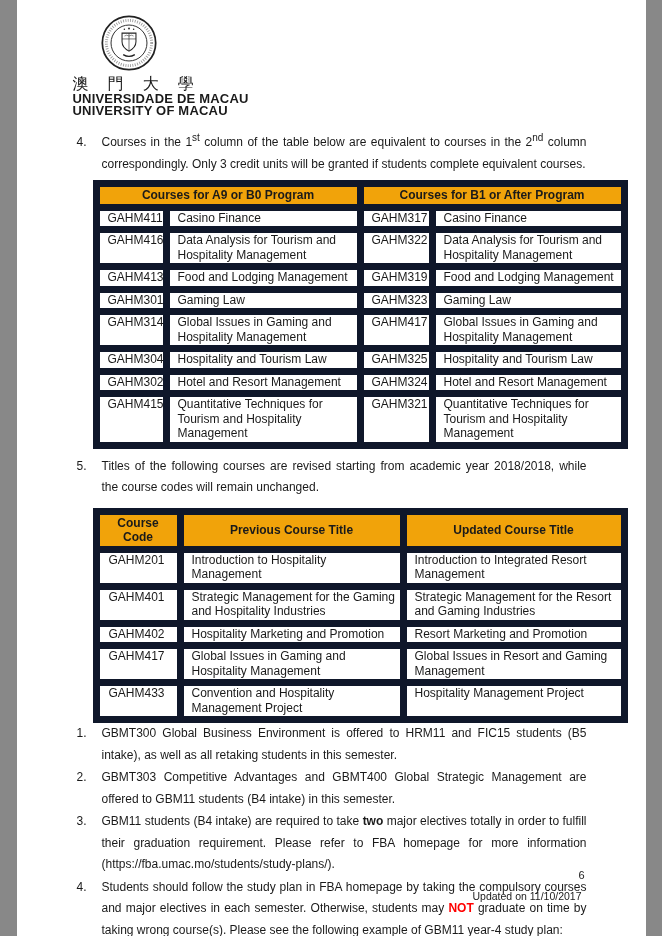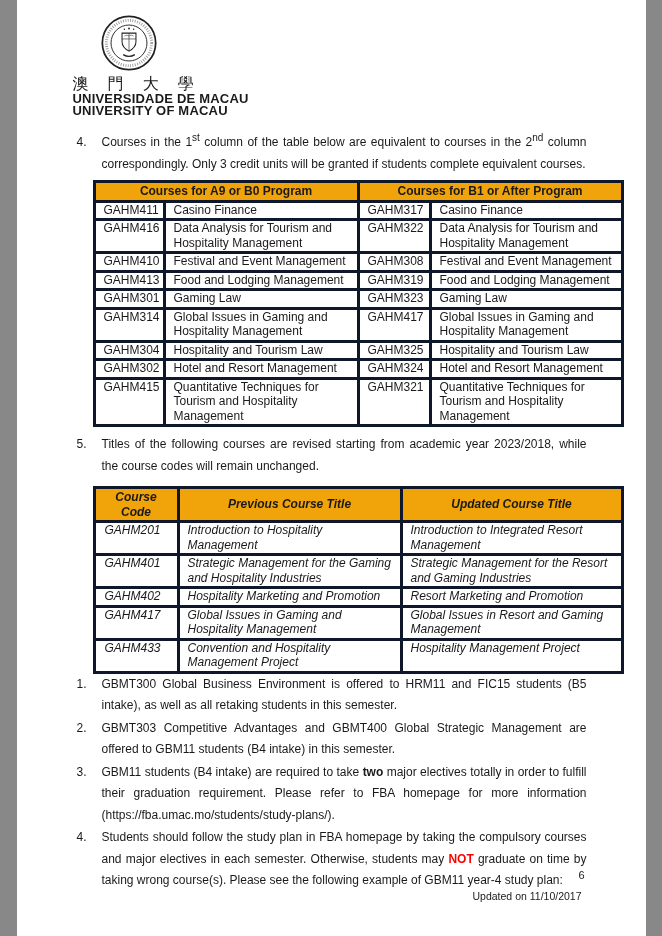--- a/index.html
+++ b/index.html
@@ -42,31 +42,31 @@
   sup { font-size: 10px; vertical-align: super; line-height: 0; }
 
   
   table {
     border-collapse: collapse;
     margin-left: 16px;
     width: 528px;
     font-size: 12px;
     table-layout: fixed;
   }
-  td, th { border: 3px solid #0f172a; vertical-align: top; line-height: 14.5px; }
+  td, th { border: 7px solid #0f172a; vertical-align: top; line-height: 14.5px; }
   td { padding: 0 4px 1px 8px; }
   th {
     background: var(--table-header-bg, #F1A30A);
     text-align: center;
     font-weight: bold;
     padding: 1px 4px;
     vertical-align: middle;
   }
   .equiv-table { margin-top: 5px; }
-  .rev-table { margin-top: 9px; font-style: italic; }
+  .rev-table { margin-top: 9px; }
   .rev-table th { height: 31px; }
   .rev-table td.code { padding-left: 9px; }
 
   
   .gbmt-heading { font-weight: bold; margin-top: 21px; margin-bottom: 6px; }
   .green { color: var(--gbmt-green, #00B050); }
   .red { color: var(--warning-red, #FF0000); }
   .bold { font-weight: bold; }
   .gbmt-list .num-item { margin-bottom: 1px; }
 
@@ -128,26 +128,20 @@
           <td>GAHM317</td>
           <td>Casino Finance</td>
         </tr>
         <tr>
           <td>GAHM416</td>
           <td>Data Analysis for Tourism and Hospitality Management</td>
           <td>GAHM322</td>
           <td>Data Analysis for Tourism and Hospitality Management</td>
         </tr>
         <tr>
-          <td>GAHM410</td>
-          <td>Festival and Event Management</td>
-          <td>GAHM308</td>
-          <td>Festival and Event Management</td>
-        </tr>
-        <tr>
           <td>GAHM413</td>
           <td>Food and Lodging Management</td>
           <td>GAHM319</td>
           <td>Food and Lodging Management</td>
         </tr>
         <tr>
           <td>GAHM301</td>
           <td>Gaming Law</td>
           <td>GAHM323</td>
           <td>Gaming Law</td>
@@ -174,21 +168,21 @@
           <td>GAHM415</td>
           <td>Quantitative Techniques for Tourism and Hospitality Management</td>
           <td>GAHM321</td>
           <td>Quantitative Techniques for Tourism and Hospitality Management</td>
         </tr>
       </tbody>
     </table>
 
     <div class="num-item item5">
       <span class="num">5.</span>
-      <div class="body">Titles of the following courses are revised starting from academic year 2023/2018, while the course codes will remain unchanged.</div>
+      <div class="body">Titles of the following courses are revised starting from academic year 2018/2018, while the course codes will remain unchanged.</div>
     </div>
 
     <table class="rev-table">
       <colgroup>
           <col style="width:84px">
           <col style="width:223px">
           <col style="width:221px">
         </colgroup>
       <thead>
         <tr>

